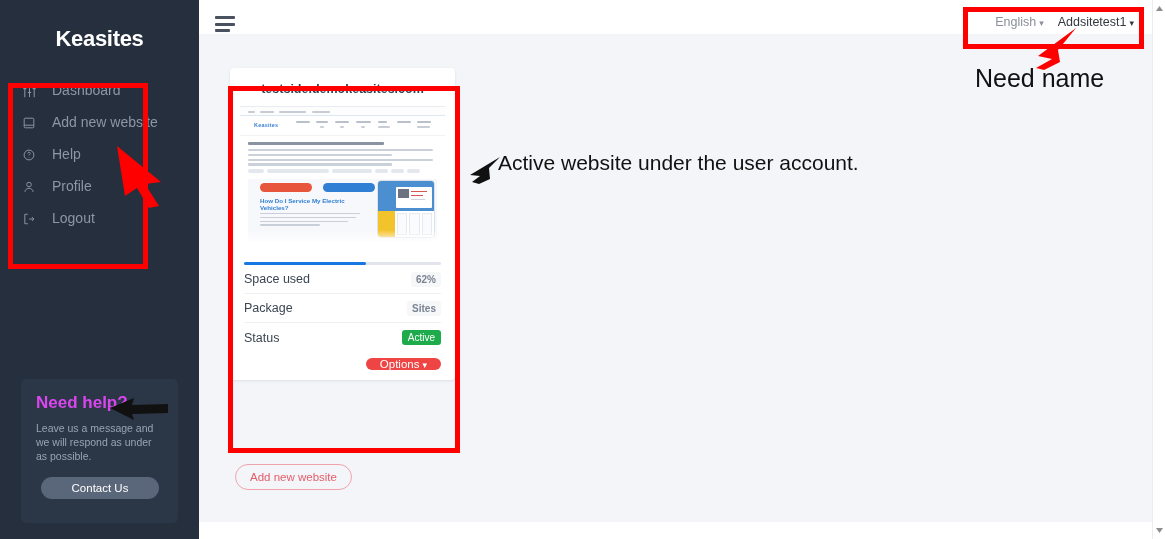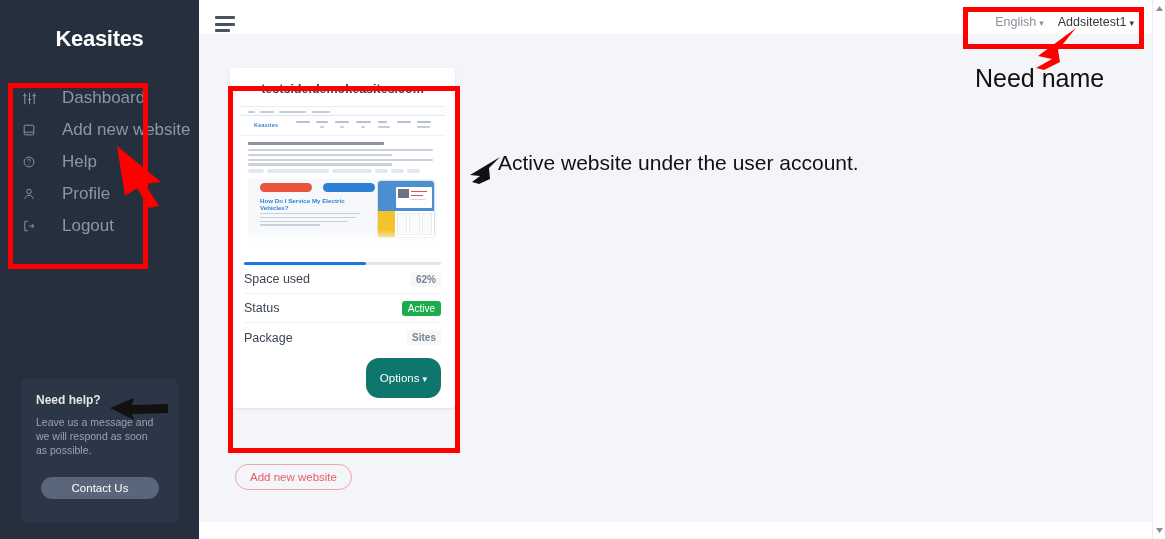--- a/index.html
+++ b/index.html
@@ -20,43 +20,42 @@
   .brand {
     text-align: center;
     color: #ffffff;
     font-size: 22px;
     font-weight: bold;
     letter-spacing: -0.3px;
     padding-top: 26px;
   }
   .nav { margin-top: 30px; padding-left: 22px; }
   .nav-item {
-    display: flex; align-items: center;
+    display: flex; 
     height: 32px; margin-bottom: 0px;
-    color: #8d96a5; font-size: 17px;
+    color: #8d96a5; font-size: 14px;
     cursor: pointer;
-    gap: 10px;
   }
   .nav-item .ico {
     width: 24px; height: 18px;
     display: inline-flex; align-items: center; justify-content: flex-start;
     flex: 0 0 24px;
   }
   .nav-item .ico svg { display: block; }
   .nav-label { margin-left: 6px; white-space: nowrap; }
 
   
   .help-card {
     position: absolute; left: 21px; top: 379px;
     width: 157px; height: 144px;
     background: #2b3646;
     border-radius: 5px;
     padding: 14px 15px 0 15px;
   }
-  .help-title { color: #e5e5e5; font-size: 12px; font-weight: bold; }
+  .help-title { color: #d946ef; font-size: 17px; font-weight: bold; }
   .help-text {
     color: #9aa3b1; font-size: 10.5px; line-height: 14px;
     margin-top: 8px; width: 122px;
   }
   .contact-btn {
     position: absolute; left: 20px; top: 98px;
     width: 118px; height: 22px;
     background: #5a6679; border: none; border-radius: 11px;
     color: #ffffff; font-size: 11.5px;
     font-family: "Liberation Sans", sans-serif;
@@ -159,23 +158,23 @@
   }
   .row:last-child { border-bottom: none; }
   .row-label { font-size: 12.5px; color: #3b4552; }
   .row-val { font-size: 10px; color: #7b8493; background:#f6f7f9; padding: 2px 5px; border-radius: 3px; font-weight: bold; }
   .badge-active {
     background: #1eab4b; color: #ffffff;
     font-size: 10px; padding: 2px 6px; border-radius: 3px;
   }
   .options-row { display: flex; justify-content: flex-end; padding: 6px 14px 2px 14px; }
   .options-btn {
-    background: #0f766e; color: #ffffff;
+    background: #ef4444; color: #ffffff;
     border: none; border-radius: 13px;
-    font-size: 11.5px; padding: 14px 14px;
+    font-size: 11.5px; padding: 0 14px;
     font-family: "Liberation Sans", sans-serif;
     cursor: pointer;
   }
 
   .addsite-btn {
     position: absolute; left: 36px; top: 430px;
     background: transparent; color: #e35d6a;
     border: 1px solid #f1a3ab; border-radius: 14px;
     font-size: 11.5px; padding: 6px 14px;
     font-family: "Liberation Sans", sans-serif;
@@ -270,21 +269,21 @@
               <path d="M11.4 5.8L13.6 8l-2.2 2.2"></path>
           </svg>
         </span>
         <span class="nav-label">Logout</span>
       </div>
 
     </div>
 
     <div class="help-card">
       <div class="help-title">Need help?</div>
-      <div class="help-text">Leave us a message and we will respond as soon as possible.</div>
+      <div class="help-text">Leave us a message and we will respond as under as possible.</div>
       <button class="contact-btn">Contact Us</button>
     </div>
   </div>
 
   <div class="topbar">
     <div class="hamburger">
       <i></i>
       <i></i>
       <i></i>
     </div>
@@ -372,26 +371,26 @@
       <div class="progress-wrap">
         <div class="progress-bar" id="progressBar" style="width: 62%;"></div>
       </div>
 
       <div class="rows">
         <div class="row">
           <span class="row-label">Space used</span>
           <span class="row-val">62%</span>
         </div>
         <div class="row">
+          <span class="row-label">Package</span>
+          <span class="row-val">Sites</span>
+        </div>
+        <div class="row">
           <span class="row-label">Status</span>
           <span class="badge-active">Active</span>
-        </div>
-        <div class="row">
-          <span class="row-label">Package</span>
-          <span class="row-val">Sites</span>
         </div>
       </div>
 
       <div class="options-row">
         <button class="options-btn">
           <span>Options</span><span class="caret">▾</span>
         </button>
       </div>
     </div>
 

